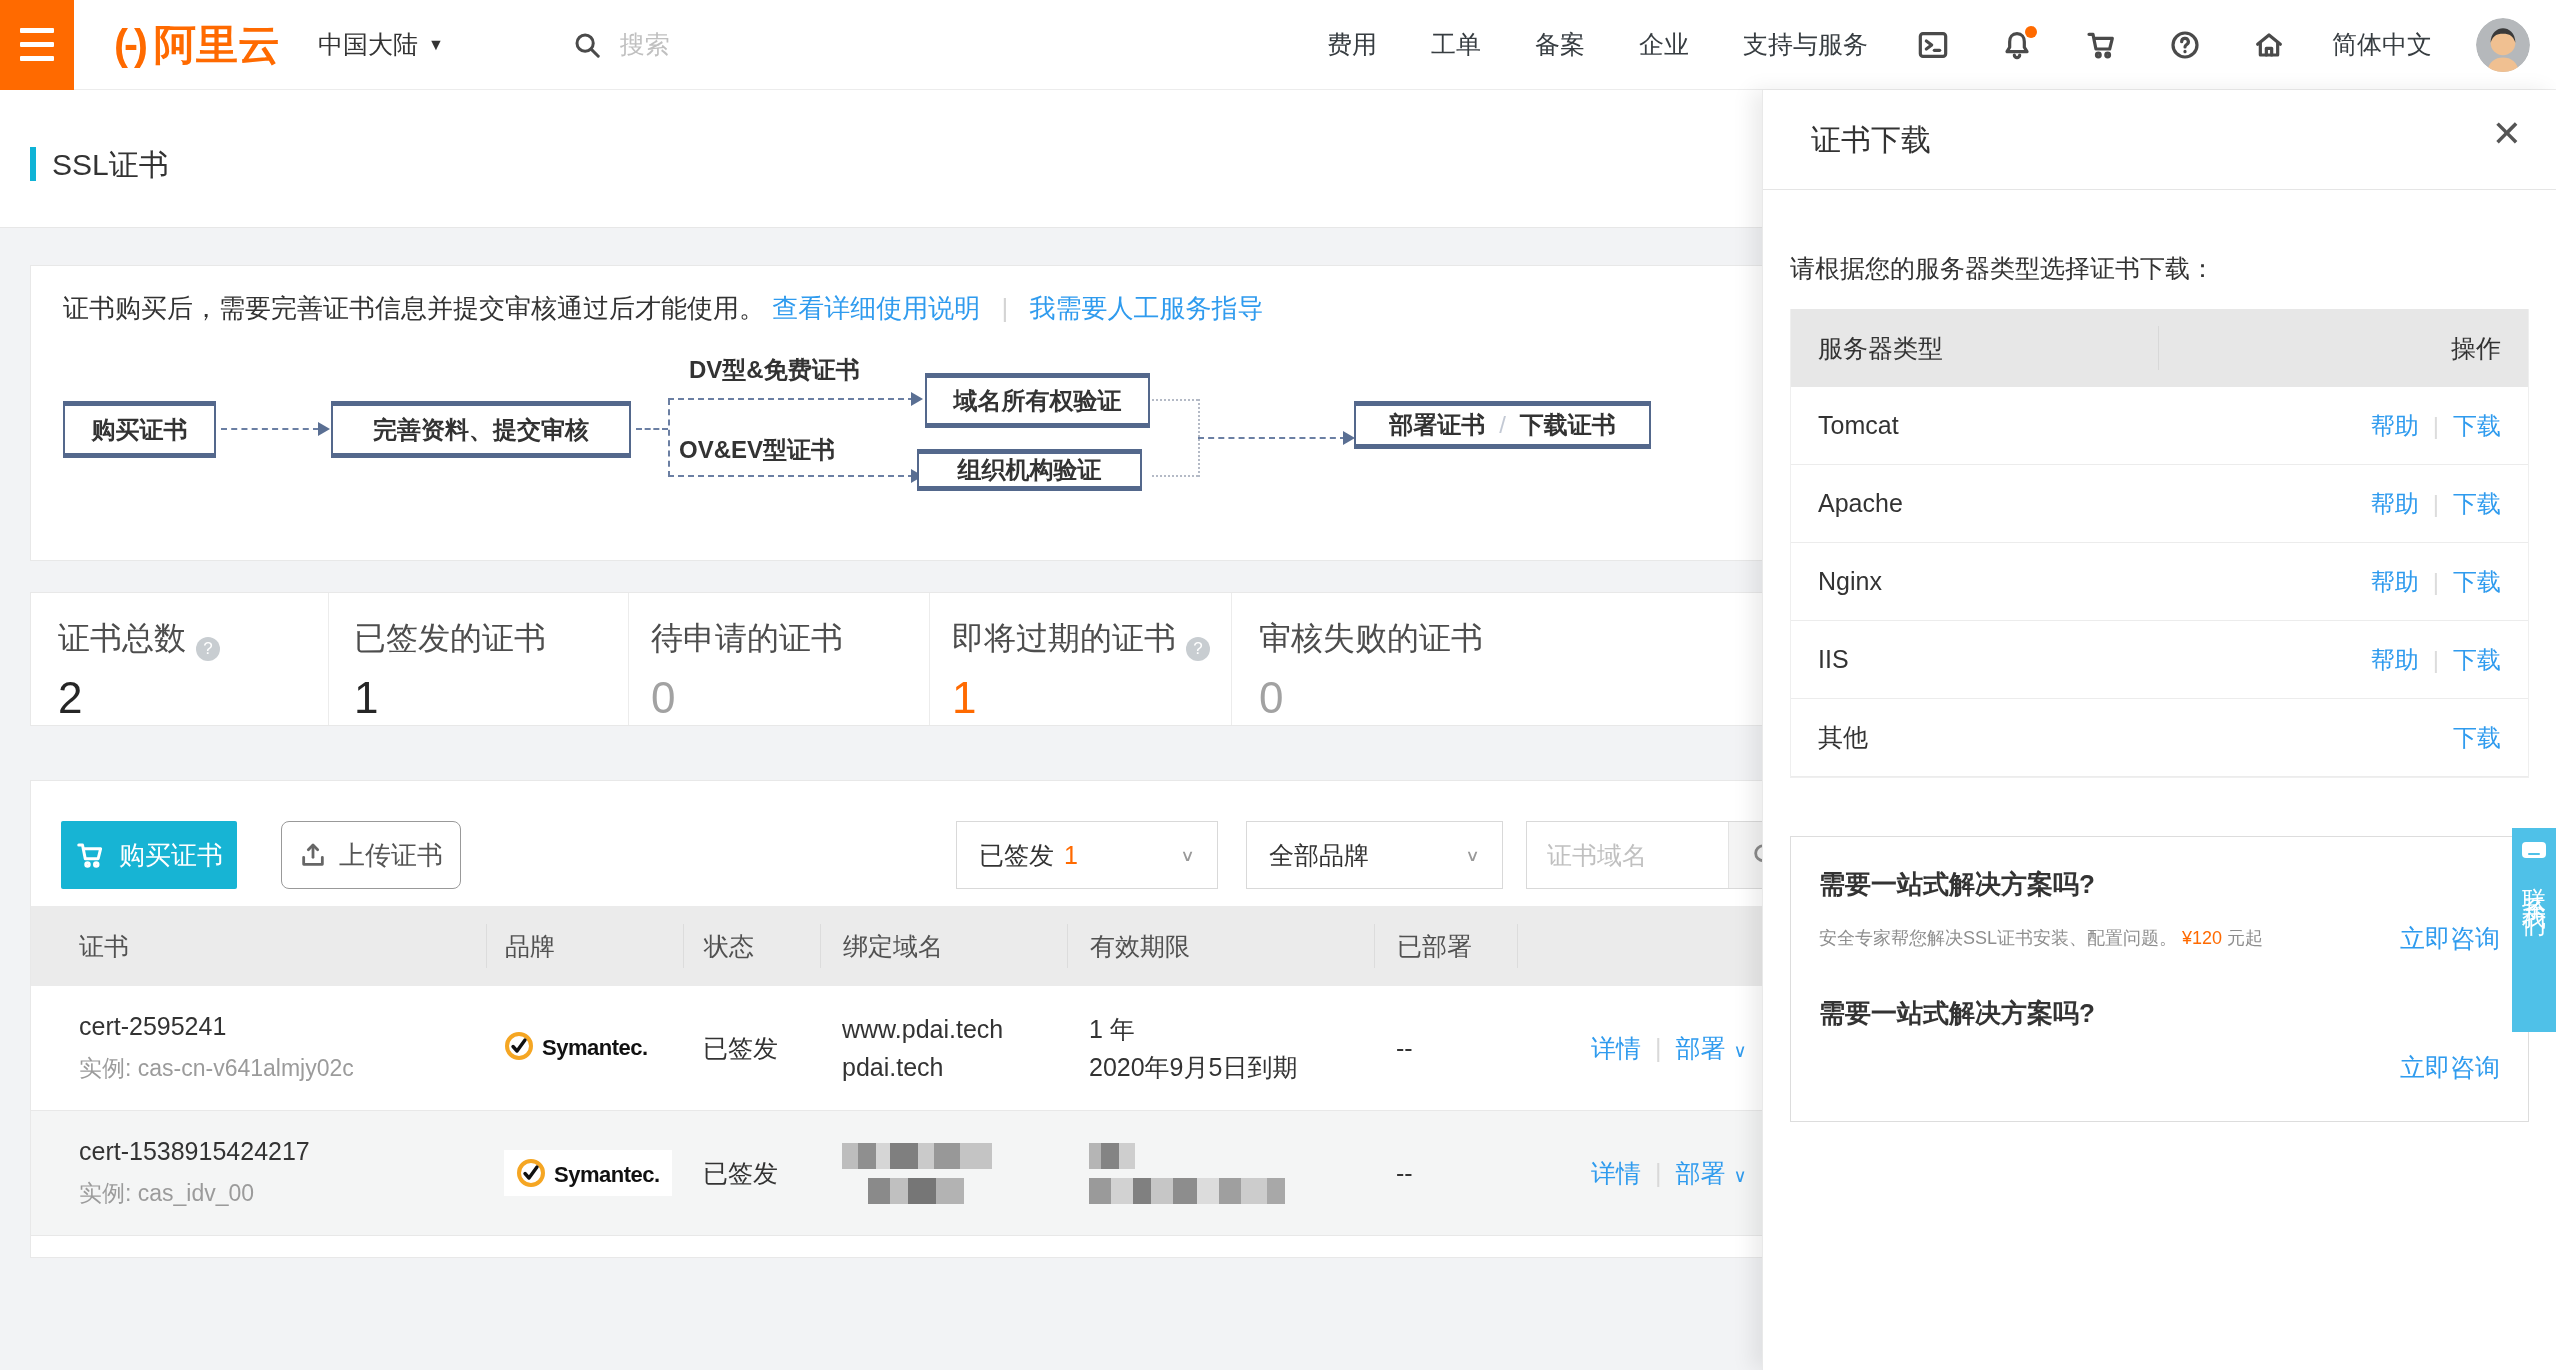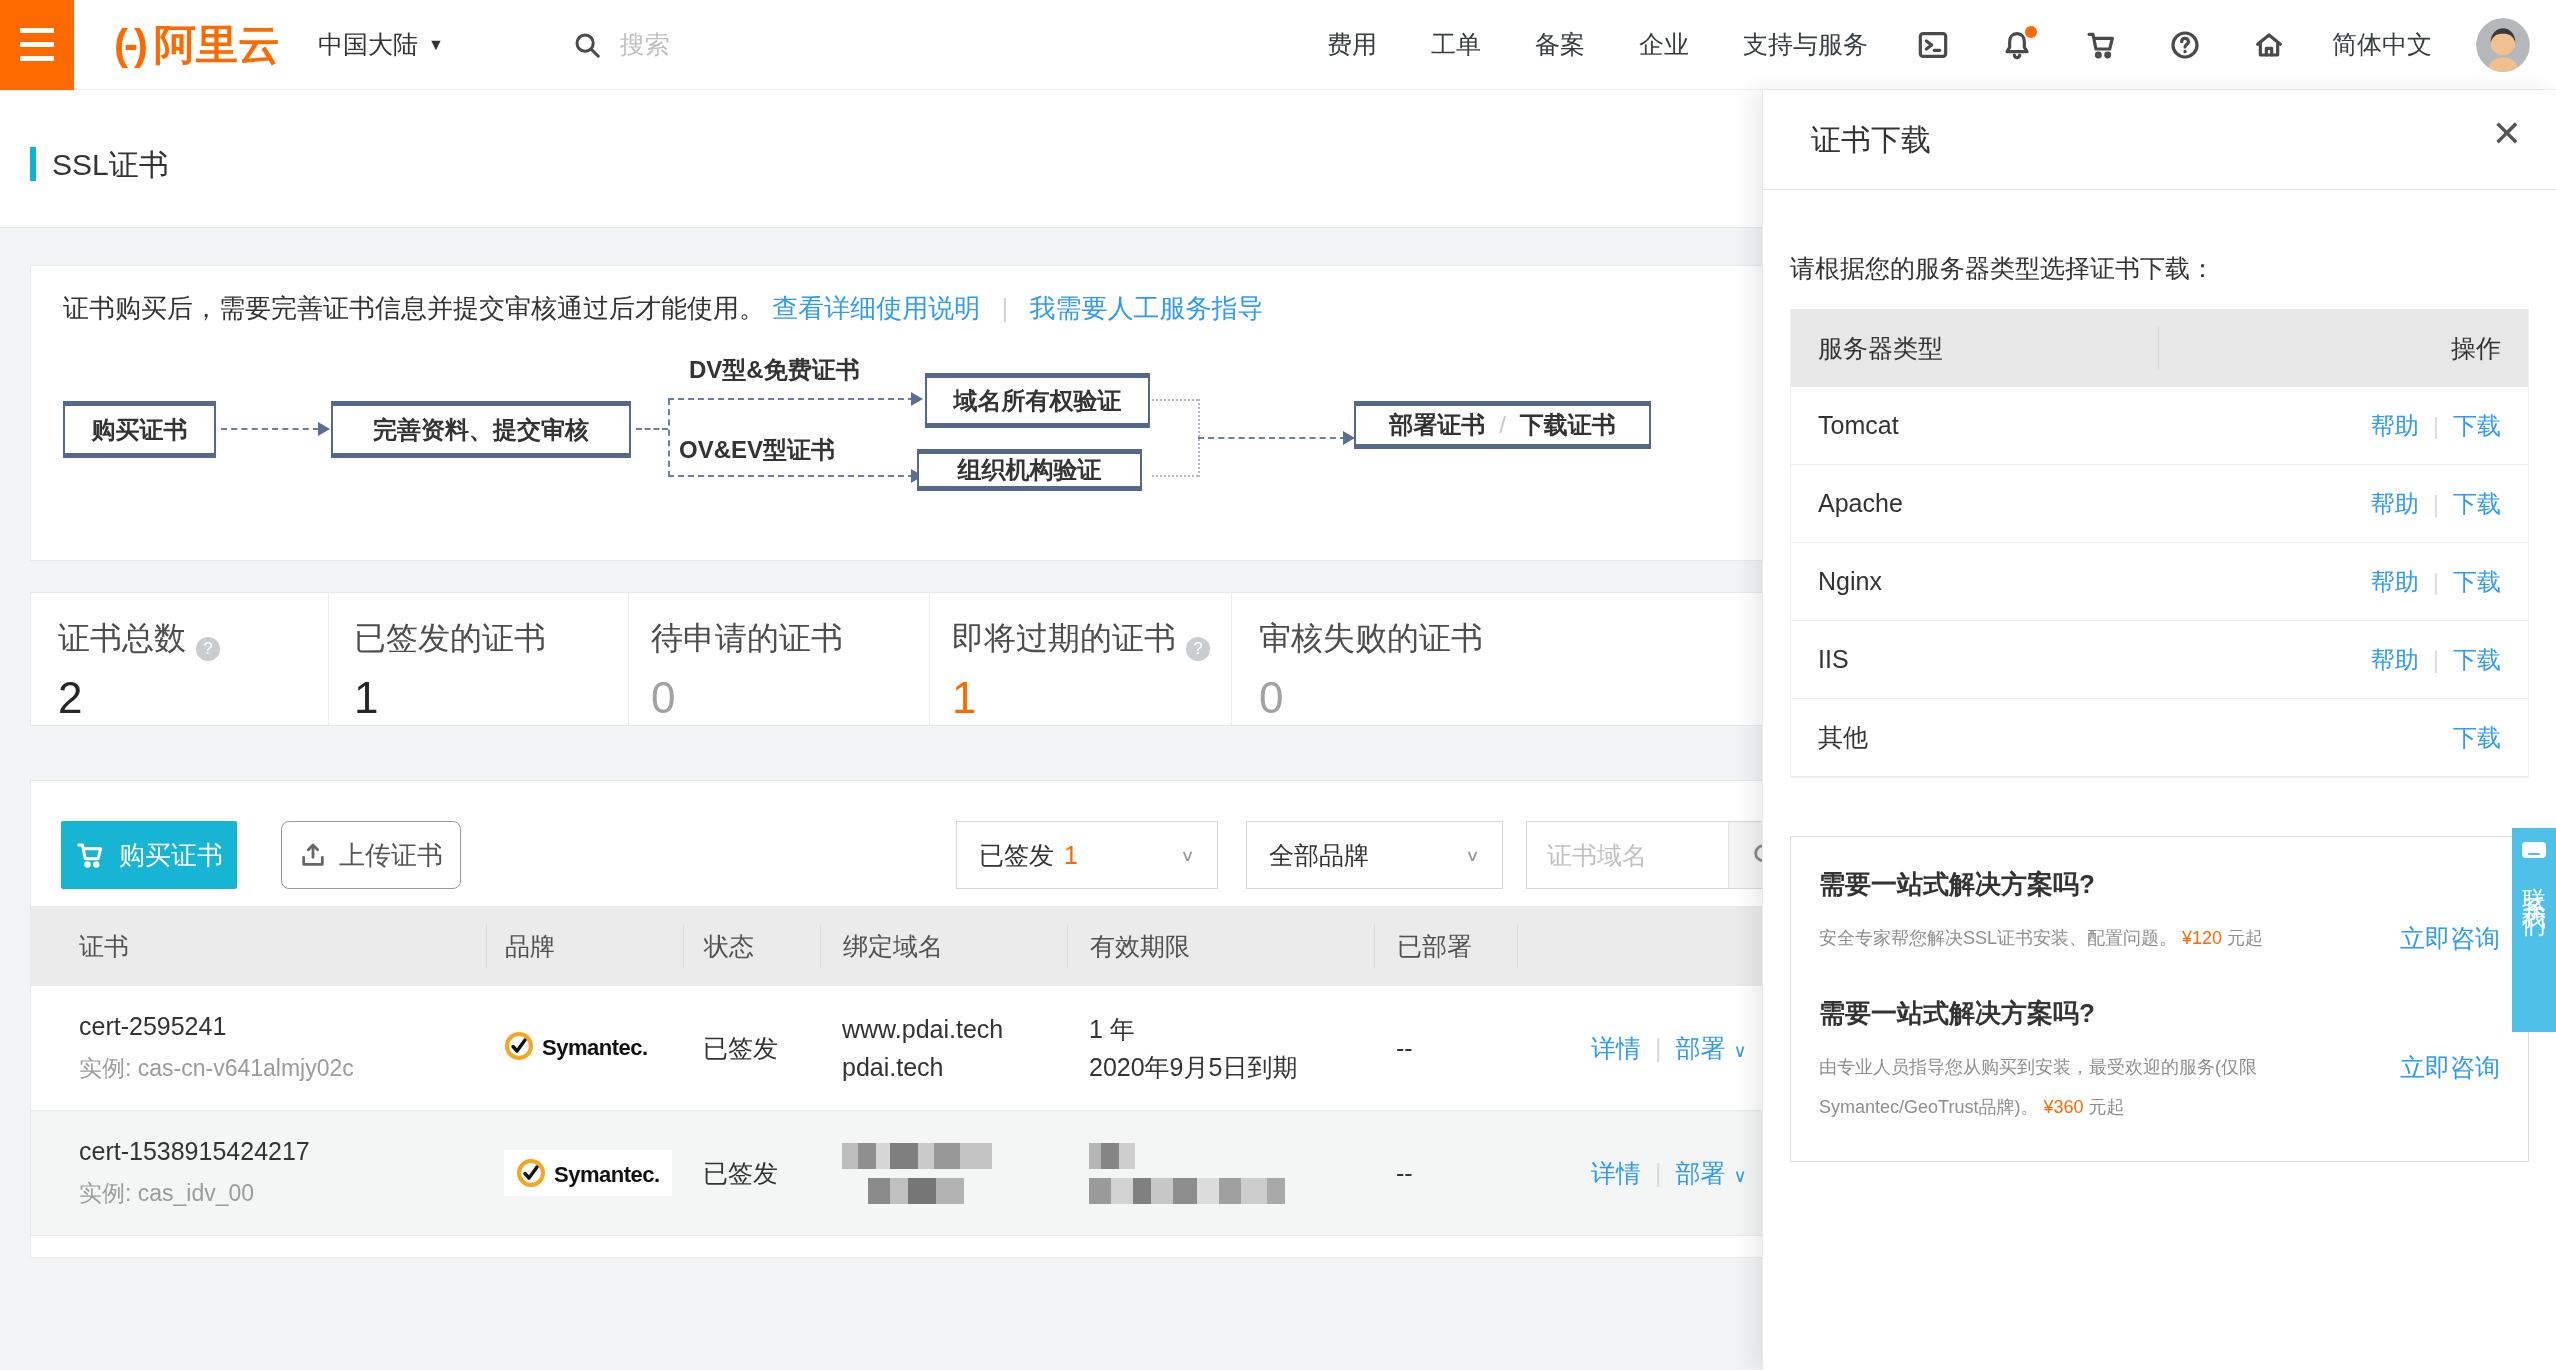--- a/index.html
+++ b/index.html
@@ -454,25 +454,20 @@
               <span>安全专家帮您解决SSL证书安装、配置问题。</span>
               <span class="price">¥120</span>
               <span>元起</span>
             </div>
             <a class="p-link">立即咨询</a>
           </div>
         </div>
         <div class="promo">
           <div class="p-title">需要一站式解决方案吗?</div>
           <div class="p-row">
-            <div class="p-desc">
-              <span>由专业人员指导您从购买到安装，最受欢迎的服务(仅限Symantec/GeoTrust品牌)。</span>
-              <span class="price">¥360</span>
-              <span>元起</span>
-            </div>
             <a class="p-link">立即咨询</a>
           </div>
         </div>
       </div>
     </div>
   </aside>
 
   <div class="contact-tab">
     <span class="contact-ic"></span>
     <span class="contact-txt">联系我们</span>

